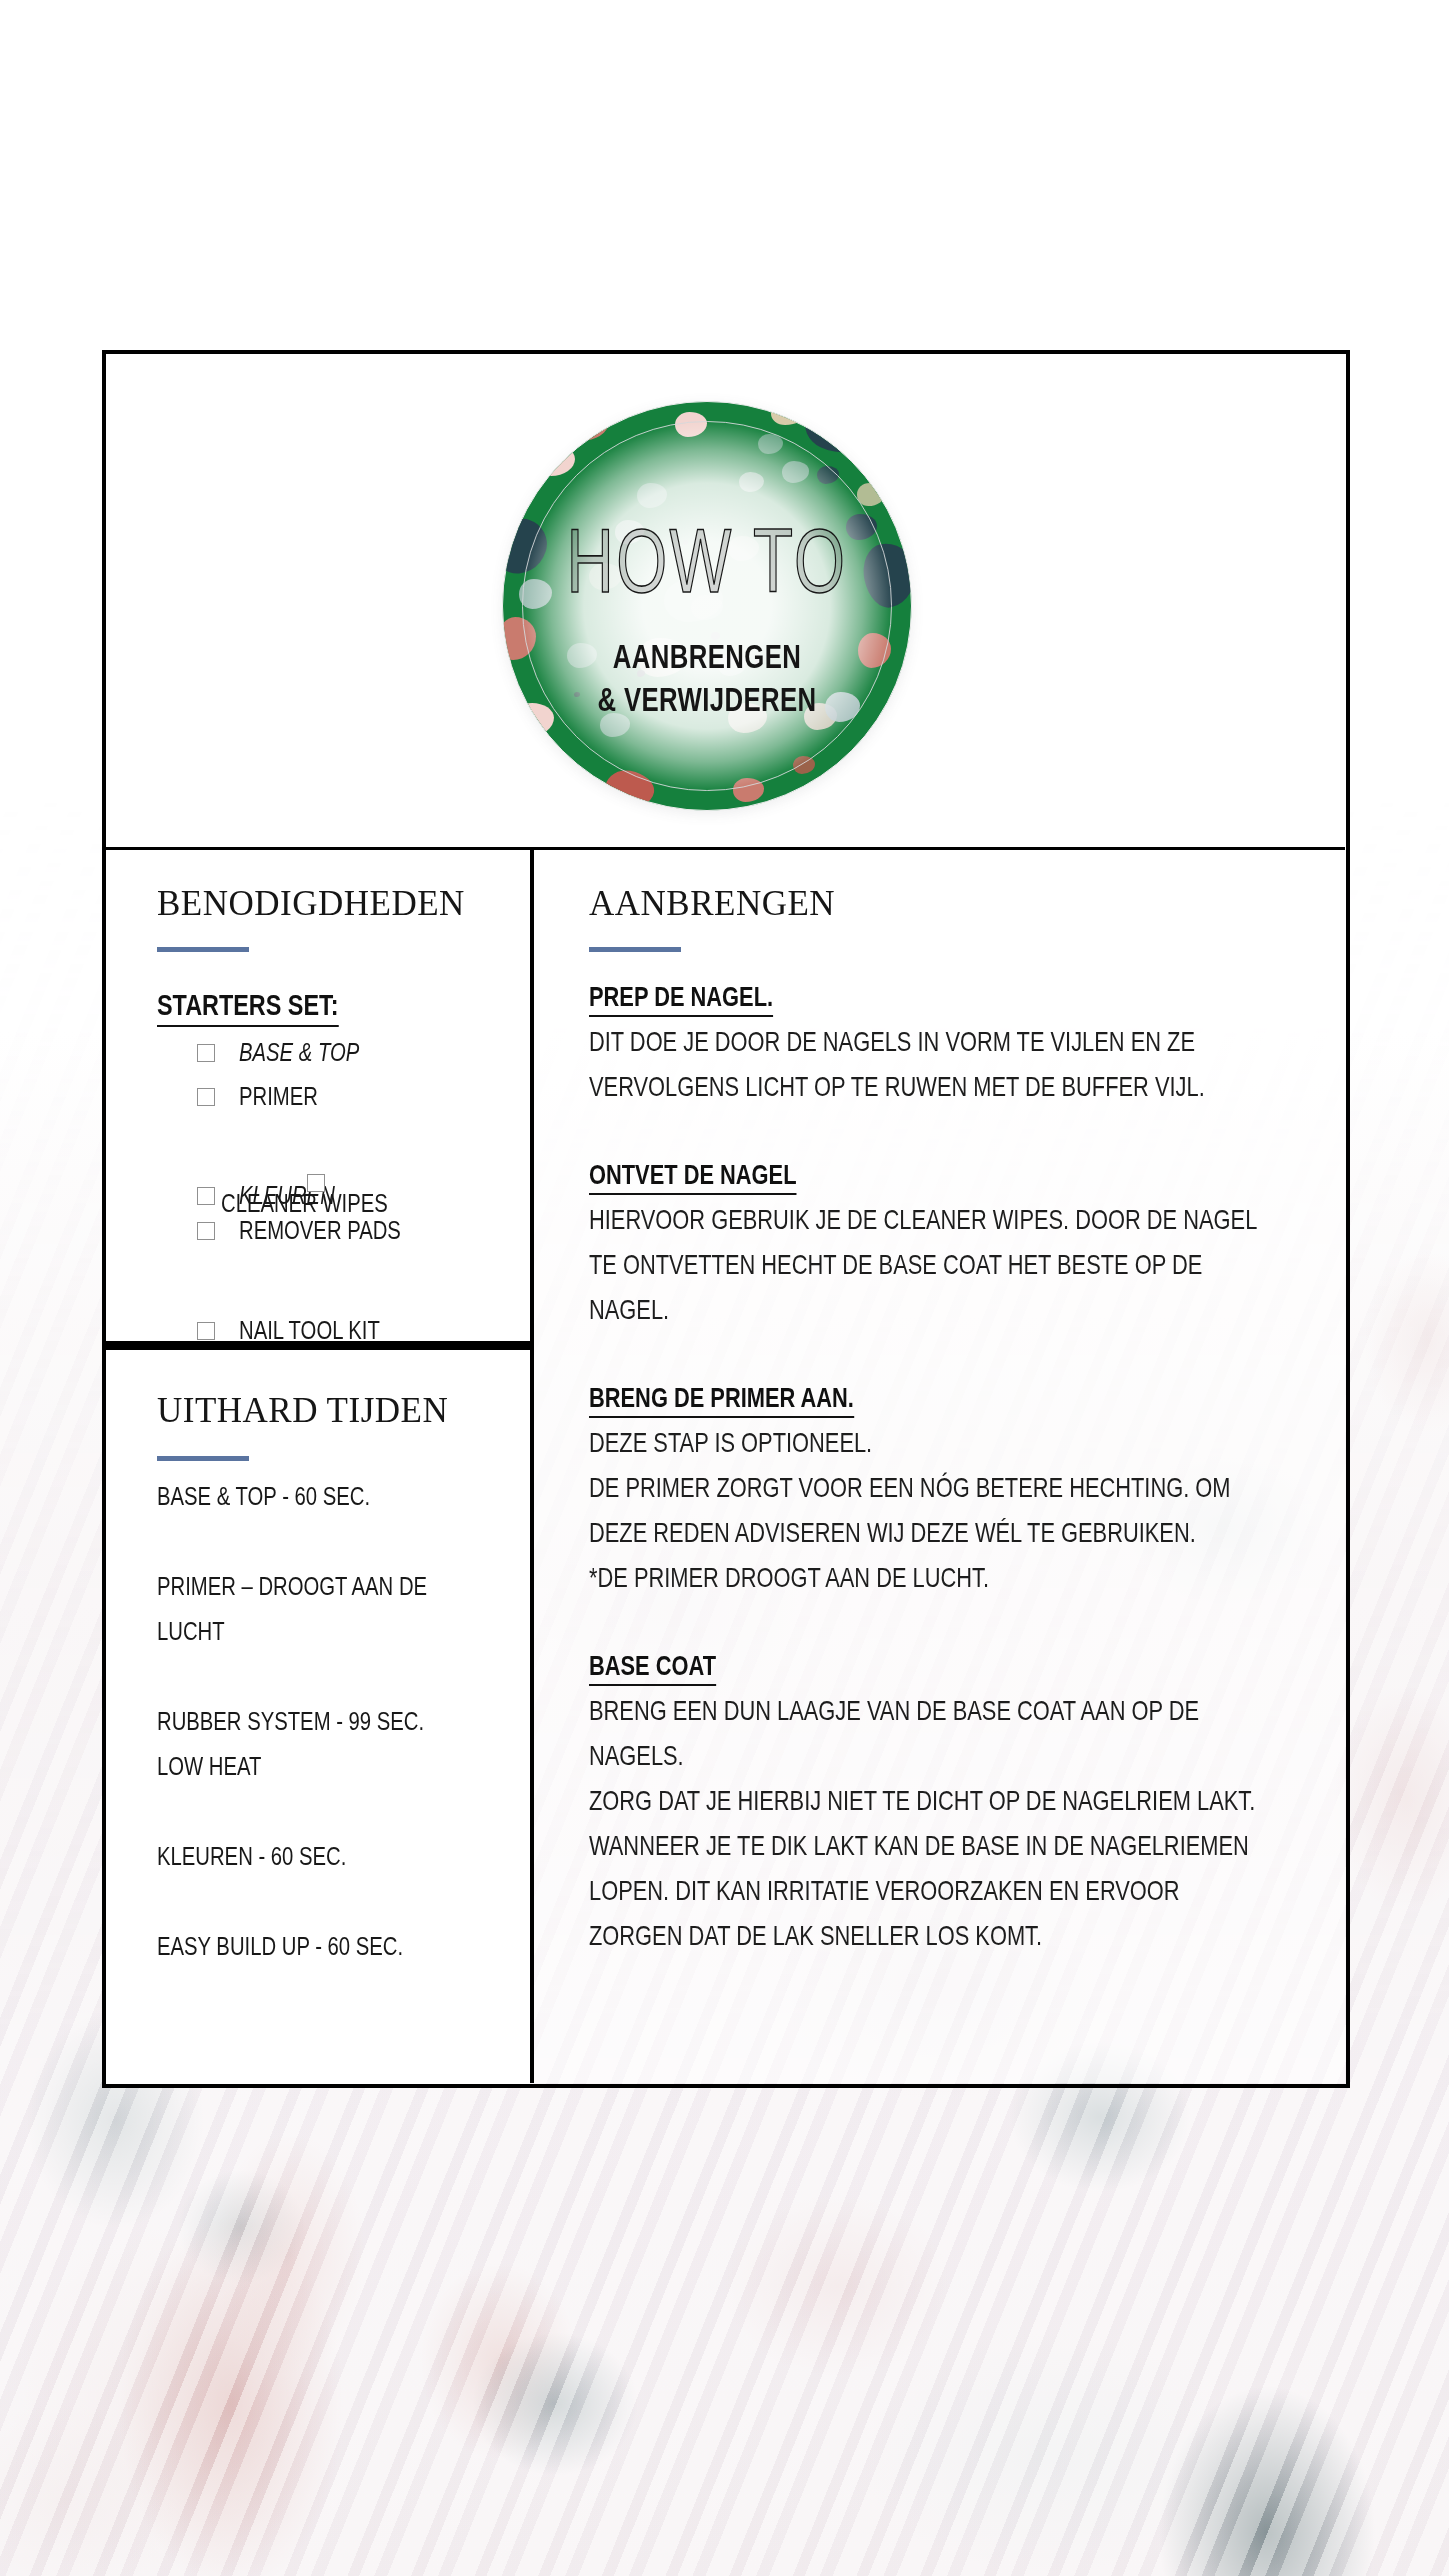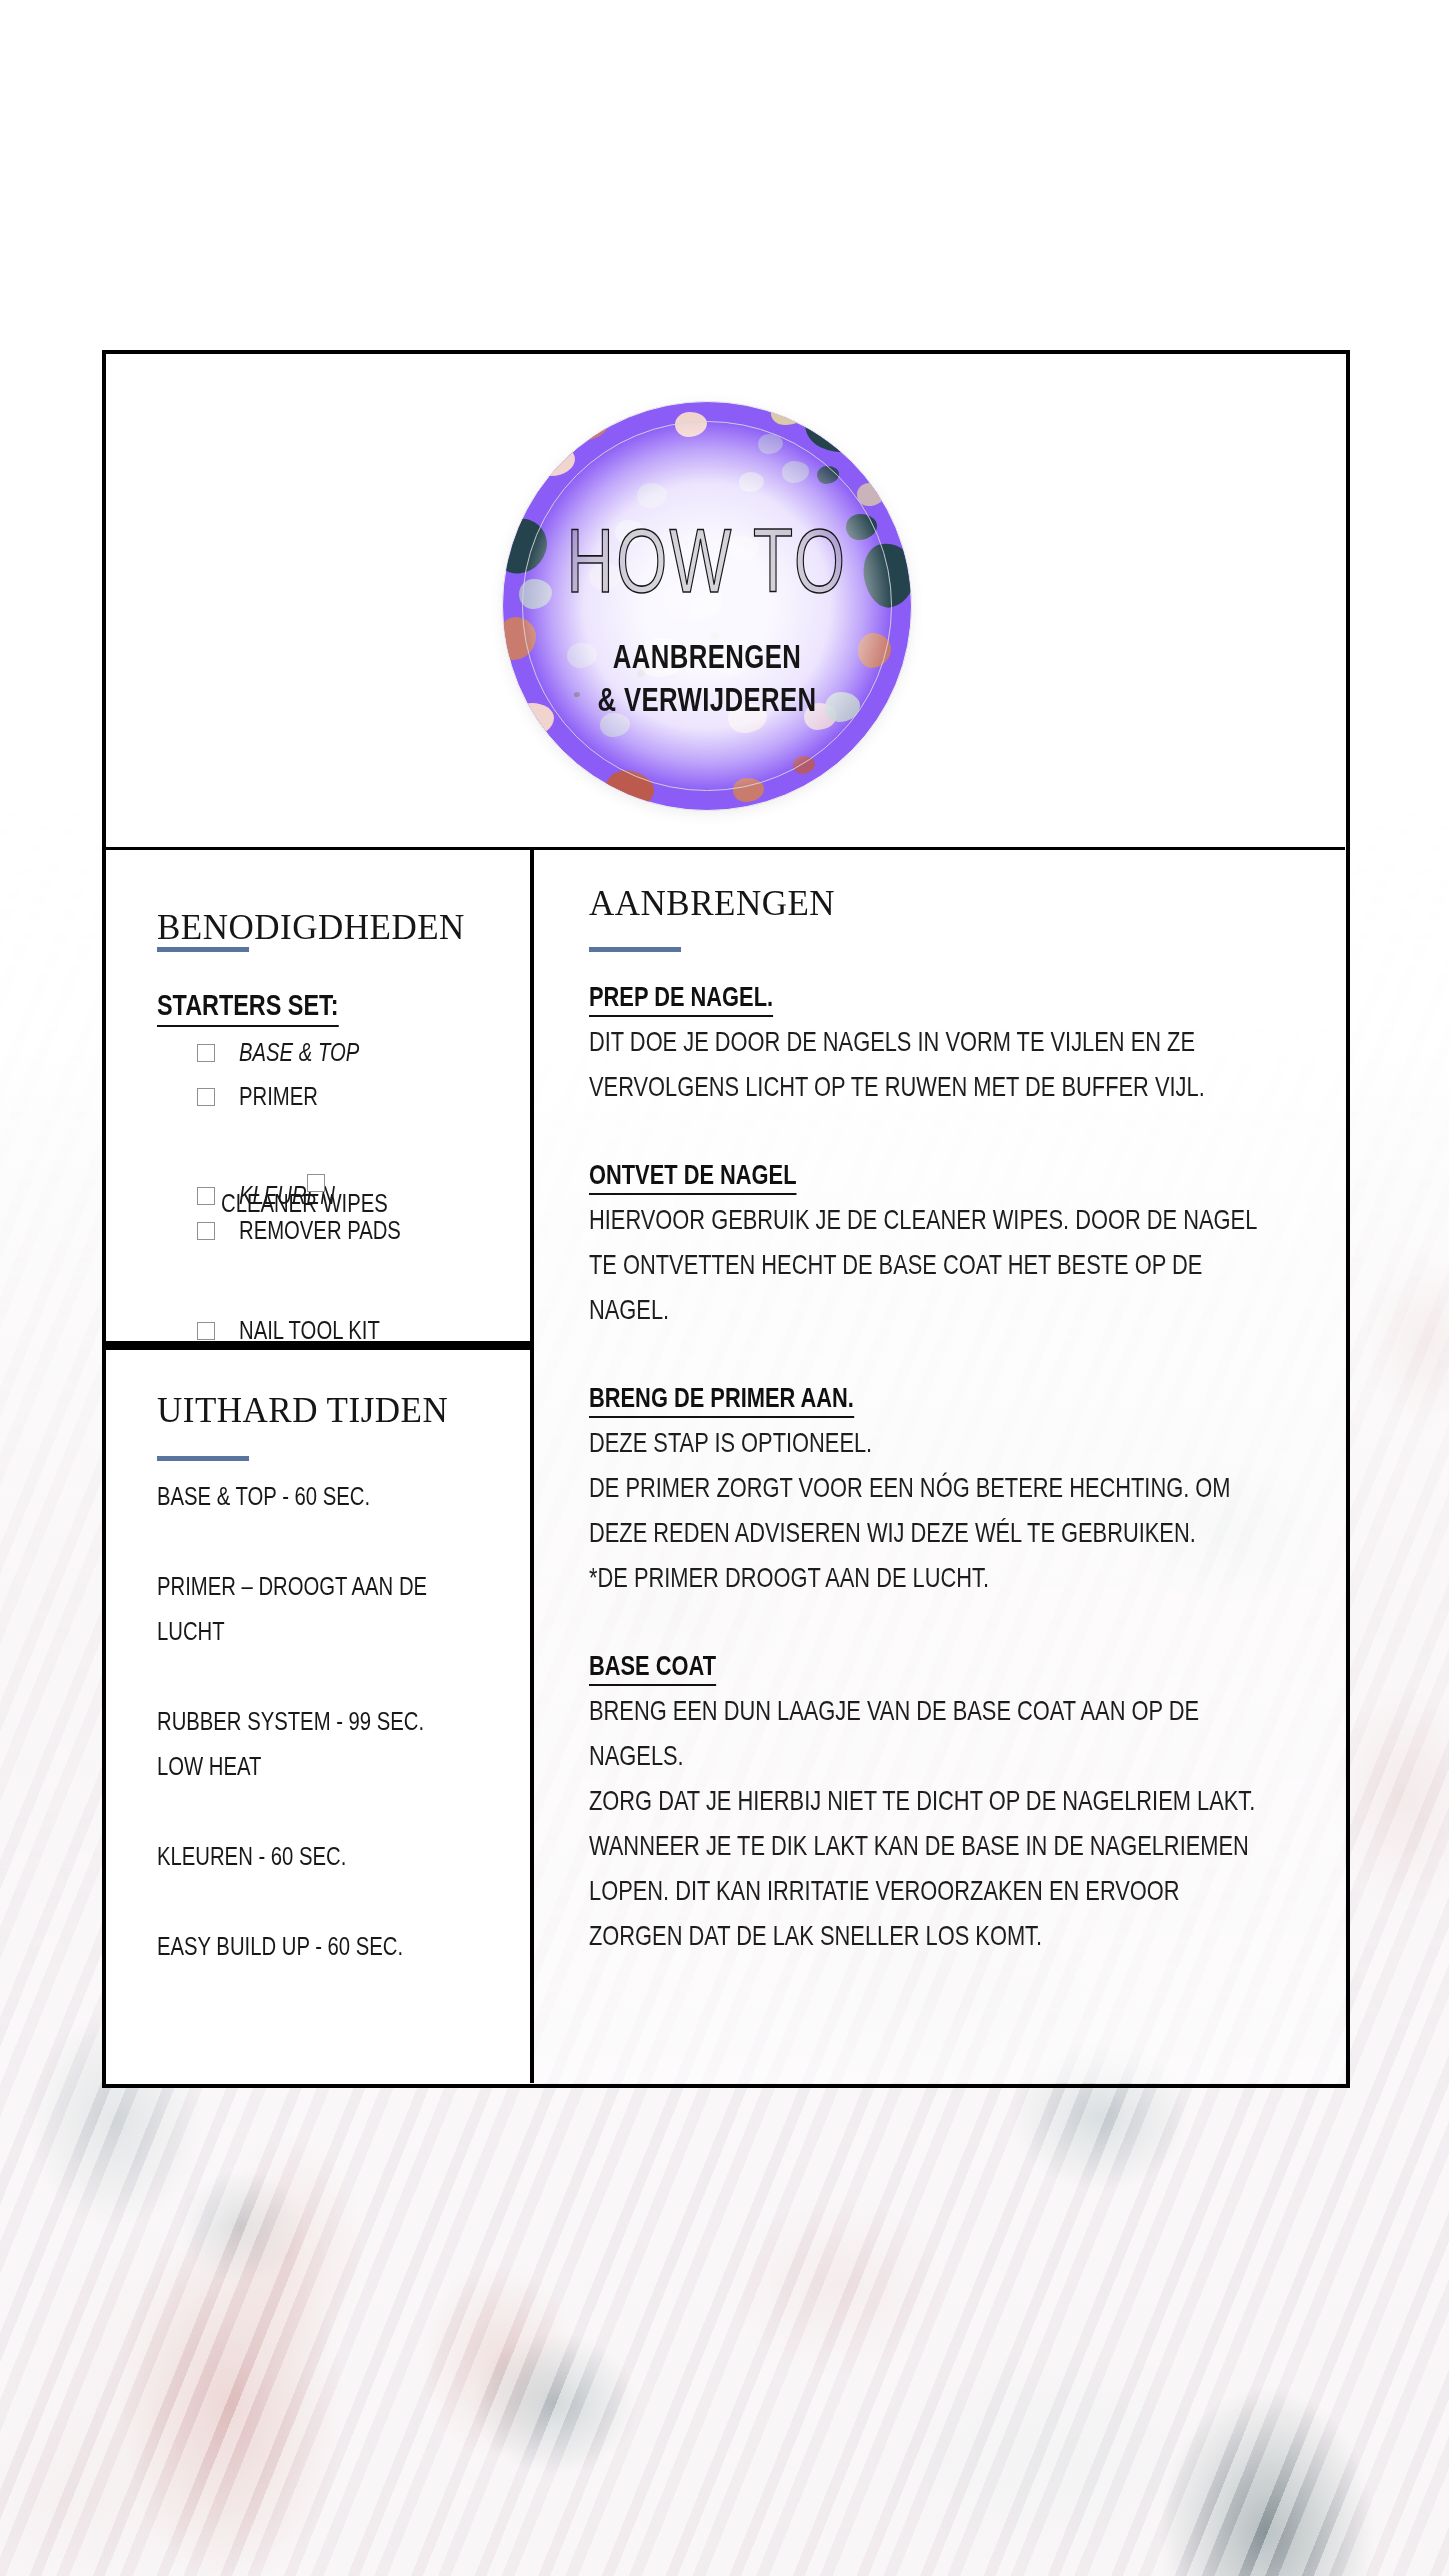--- a/index.html
+++ b/index.html
@@ -38,21 +38,21 @@
          border:4.3px solid #000;box-sizing:border-box;}
   .bg-header{left:106px;top:354px;width:1239px;height:493px;background:#fff;}
   .bg-left1{left:106px;top:850px;width:424px;height:491px;background:#fff;}
   .bg-left2{left:106px;top:1350px;width:424px;height:734px;background:#fff;}
   .bg-right{left:534px;top:850px;width:811px;height:1233px;background:rgba(255,255,255,0.55);}
   .hline{left:106px;top:847px;width:1239px;height:3.2px;}
   .vline{left:530px;top:850px;width:3.8px;height:1233px;}
   .benline{left:106px;top:1341px;width:428px;height:8.6px;}
   
   .logo-circle{position:absolute;z-index:4;left:502px;top:401px;width:410px;height:410px;
-    border-radius:50%;overflow:hidden;background:#8b5cf6;border:1.1px solid #ededed;
+    border-radius:50%;overflow:hidden;background:#15803d;border:1.1px solid #ededed;
     box-shadow:0 3.2px 13px rgba(90,90,100,0.10);box-sizing:border-box;}
   .spot{position:absolute;border-radius:45% 55% 60% 40% / 50% 45% 55% 50%;}
   .veil{position:absolute;inset:0;border-radius:50%;background:
     radial-gradient(circle at 50% 50%, rgba(255,255,255,0.96) 0 64px, rgba(255,255,255,0.84) 123px,
       rgba(255,255,255,0.45) 156px, rgba(255,255,255,0.12) 178px, rgba(255,255,255,0) 186px);}
   .ring{position:absolute;inset:19.3px;border-radius:50%;border:1.1px solid rgba(213,216,218,0.9);}
   .logo-title{position:absolute;left:0;right:0;top:113px;text-align:center;white-space:nowrap;}
   .logo-title span{display:inline-block;font-size:91px;line-height:91px;font-weight:400;
     letter-spacing:3.2px;color:#171717;transform:scaleX(0.72);transform-origin:50% 0;}
   @supports (-webkit-text-stroke: 1px black){
@@ -144,21 +144,21 @@
     <div class="ring"></div>
     <div class="logo-title">
       <span>HOW TO</span>
     </div>
     <div class="logo-subtitle">
       <span>AANBRENGEN</span>
       <span>&amp; VERWIJDEREN</span>
     </div>
   </div>
 
-  <div class="serif-title" style="left:157px;top:886px;margin-top:24px;">BENODIGDHEDEN</div>
+  <div class="serif-title" style="left:157px;top:886px;">BENODIGDHEDEN</div>
   <div class="accent-bar" style="left:157px;top:947px;"></div>
   <div class="list-heading">
     <span class="u cond" style="display:inline-block;">STARTERS SET:</span>
   </div>
 
   <div class="check-row" style="top:1041px;font-style:italic;">
     <span class="checkbox"></span>
     <span class="check-label">BASE &amp; TOP</span>
   </div>
   <div class="check-row" style="top:1085px;">

